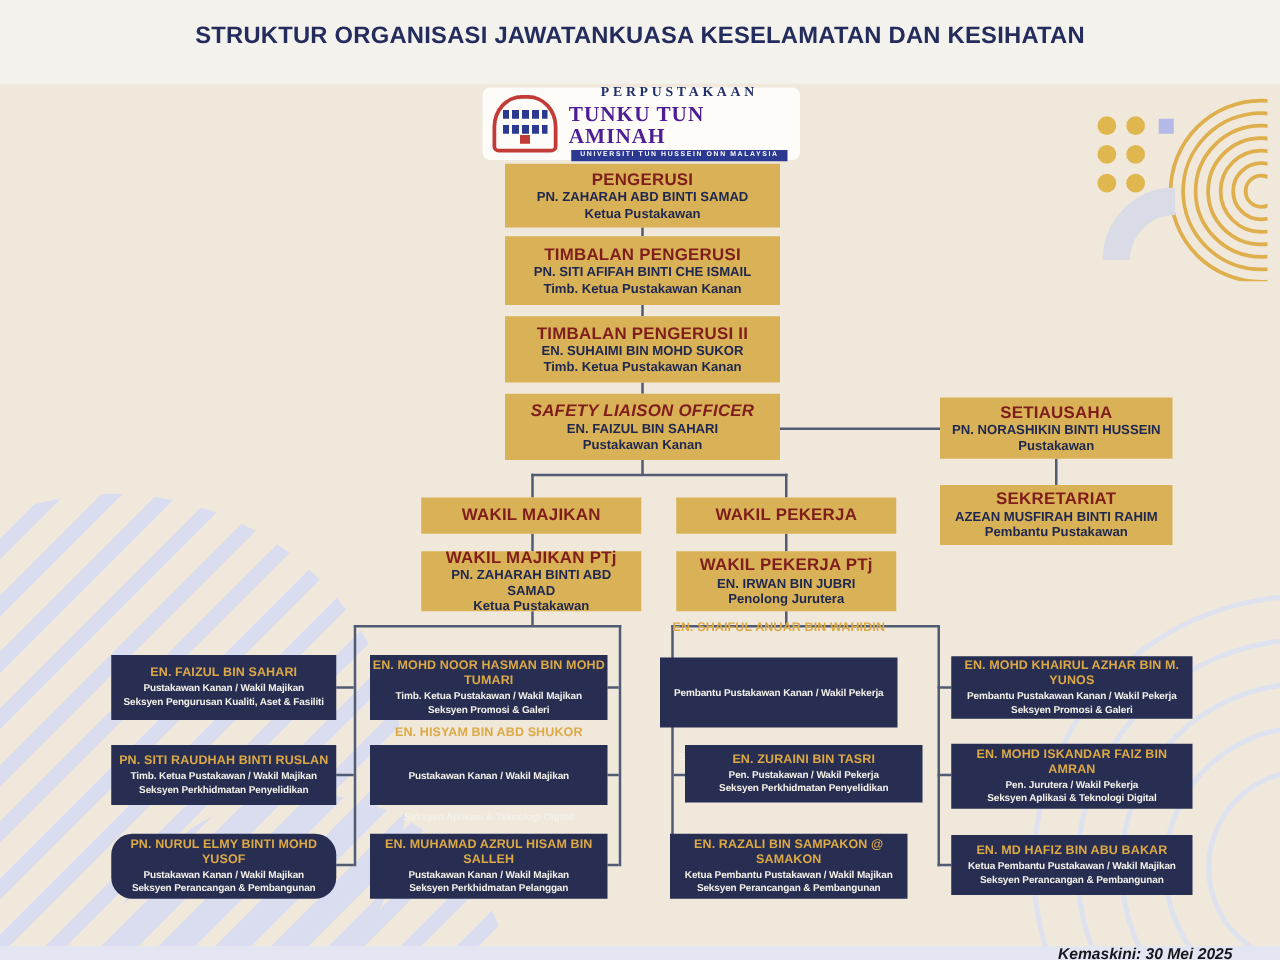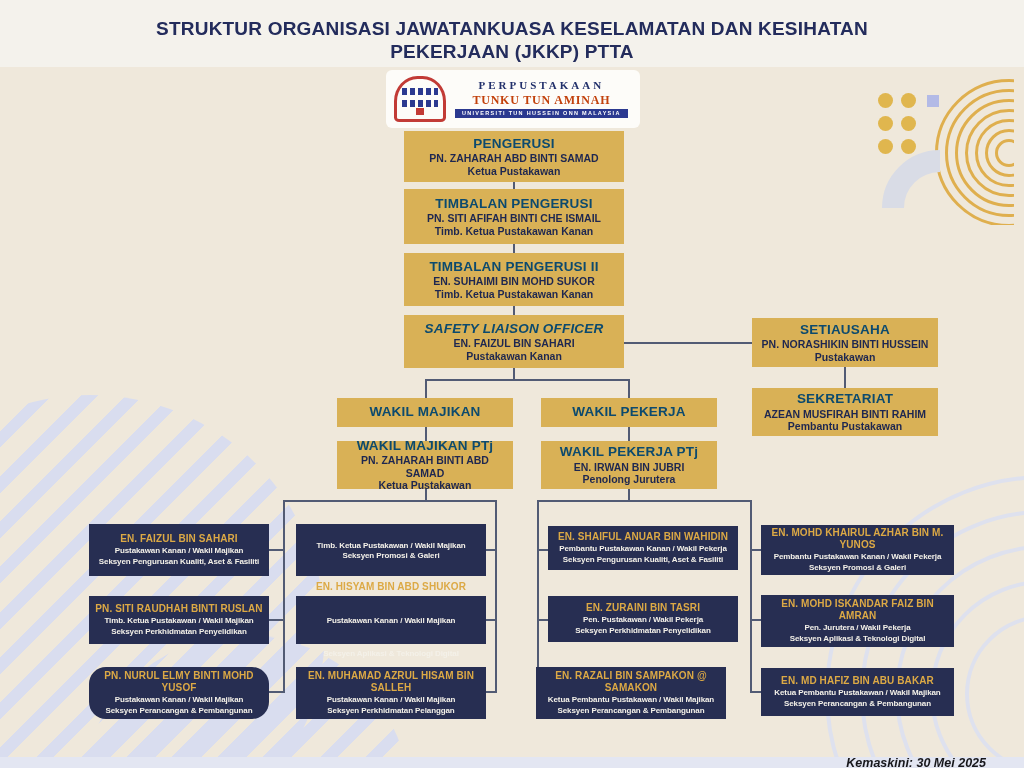--- a/index.html
+++ b/index.html
@@ -37,30 +37,30 @@
   .emblem{position:relative;width:52px;height:46px;flex:0 0 auto;}
   .em-arch{position:absolute;inset:0;border:3px solid #C23B36;border-radius:45% 45% 10% 10% / 55% 55% 10% 10%;}
   .em-bar1,.em-bar2{position:absolute;left:8px;right:8px;height:7px;
     background:repeating-linear-gradient(90deg,#2B3990 0 5px,rgba(0,0,0,0) 5px 8px);}
   .em-bar1{top:12px;}
   .em-bar2{top:24px;}
   .em-sq{position:absolute;left:22px;top:32px;width:8px;height:7px;background:#C23B36;}
   .logo-text{display:flex;flex-direction:column;align-items:center;line-height:1;}
   .logo-line1{font-family:"Liberation Serif","DejaVu Serif",serif;font-size:11px;font-weight:700;
     letter-spacing:3px;color:#22306B;}
-  .logo-line2{font-family:"Liberation Serif","DejaVu Serif",serif;font-size:12px;font-weight:700;
-    letter-spacing:.8px;color:#c2410c;margin-top:3px;}
+  .logo-line2{font-family:"Liberation Serif","DejaVu Serif",serif;font-size:17px;font-weight:700;
+    letter-spacing:.8px;color:#4c1d95;margin-top:3px;}
   .logo-banner{margin-top:3px;background:#2B3990;color:#FFFFFF;font-size:5.5px;font-weight:700;
     letter-spacing:1.3px;padding:2px 7px;white-space:nowrap;}
   
   .line{position:absolute;background:#525B74;z-index:1;}
   
   .gbox{position:absolute;background:#D9B156;z-index:2;display:flex;flex-direction:column;
     justify-content:center;align-items:center;text-align:center;box-sizing:border-box;padding:2px 4px;}
-  .gtitle{color:#0c4a6e;font-weight:800;font-size:13.5px;line-height:1.2;letter-spacing:.2px;}
+  .gtitle{color:#7f1d1d;font-weight:800;font-size:13.5px;line-height:1.2;letter-spacing:.2px;}
   .gtitle.italic{font-style:italic;}
   .gname{color:#1E2750;font-weight:800;font-size:10.5px;line-height:1.2;}
   .grole{color:#1E2750;font-weight:800;font-size:10.5px;line-height:1.2;}
   
   .mbox{position:absolute;background:#272E52;z-index:2;display:flex;flex-direction:column;
     justify-content:center;align-items:center;text-align:center;box-sizing:border-box;padding:3px 2px;}
   .mname{color:#DCA945;font-weight:800;font-size:10px;line-height:1.15;letter-spacing:.1px;}
   .msub{color:#F4F1E9;font-weight:700;font-size:8px;line-height:1.3;letter-spacing:-.1px;margin-top:2px;}
   .msub2{color:#F4F1E9;font-weight:700;font-size:8px;line-height:1.3;letter-spacing:-.1px;}
 </style>
@@ -95,21 +95,20 @@
     <div class="dot"></div>
 </div>
 <div class="abs deco lav-square"></div>
 <div class="abs deco quarter-wrap">
   <div class="quarter-ring"></div>
 </div>
 <div class="abs band-bottom"></div>
 
 <div class="abs page-title">
   <div>STRUKTUR ORGANISASI JAWATANKUASA KESELAMATAN DAN KESIHATAN</div>
-  <div>PEKERJAAN (JKKP) PTTA</div>
 </div>
 
 <div class="abs logo-panel">
   <div class="emblem">
     <div class="em-arch"></div>
       <div class="em-bar1"></div>
       <div class="em-bar2"></div>
       <div class="em-sq"></div>
   </div>
   <div class="logo-text">
@@ -212,35 +211,36 @@
   <div class="msub">Timb. Ketua Pustakawan / Wakil Majikan</div>
   <div class="msub2">Seksyen Perkhidmatan Penyelidikan</div>
 </div>
 <div class="mbox" style="left:89px;top:667px;width:180px;height:52px;border-radius:17px;">
   <div class="mname">PN. NURUL ELMY BINTI MOHD YUSOF</div>
   <div class="msub">Pustakawan Kanan / Wakil Majikan</div>
   <div class="msub2">Seksyen Perancangan &amp; Pembangunan</div>
 </div>
 
 <div class="mbox" style="left:296px;top:524px;width:190px;height:52px;">
+  <div class="mname">EN. MOHD NOOR HASMAN BIN MOHD TUMARI</div>
   <div class="msub">Timb. Ketua Pustakawan / Wakil Majikan</div>
   <div class="msub2">Seksyen Promosi &amp; Galeri</div>
 </div>
 <div class="mbox" style="left:296px;top:596px;width:190px;height:48px;gap:22px;">
   <div class="mname">EN. HISYAM BIN ABD SHUKOR</div>
   <div class="msub">Pustakawan Kanan / Wakil Majikan</div>
   <div class="msub2">Seksyen Aplikasi &amp; Teknologi Digital</div>
 </div>
 <div class="mbox" style="left:296px;top:667px;width:190px;height:52px;">
   <div class="mname">EN. MUHAMAD AZRUL HISAM BIN SALLEH</div>
   <div class="msub">Pustakawan Kanan / Wakil Majikan</div>
   <div class="msub2">Seksyen Perkhidmatan Pelanggan</div>
 </div>
 
-<div class="mbox" style="left:548px;top:526px;width:190px;height:44px;">
+<div class="mbox" style="left:528px;top:526px;width:190px;height:56px;gap:40px;">
   <div class="mname">EN. SHAIFUL ANUAR BIN WAHIDIN</div>
   <div class="msub">Pembantu Pustakawan Kanan / Wakil Pekerja</div>
   <div class="msub2">Seksyen Pengurusan Kualiti, Aset &amp; Fasiliti</div>
 </div>
 <div class="mbox" style="left:548px;top:596px;width:190px;height:46px;">
   <div class="mname">EN. ZURAINI BIN TASRI</div>
   <div class="msub">Pen. Pustakawan / Wakil Pekerja</div>
   <div class="msub2">Seksyen Perkhidmatan Penyelidikan</div>
 </div>
 <div class="mbox" style="left:536px;top:667px;width:190px;height:52px;">

